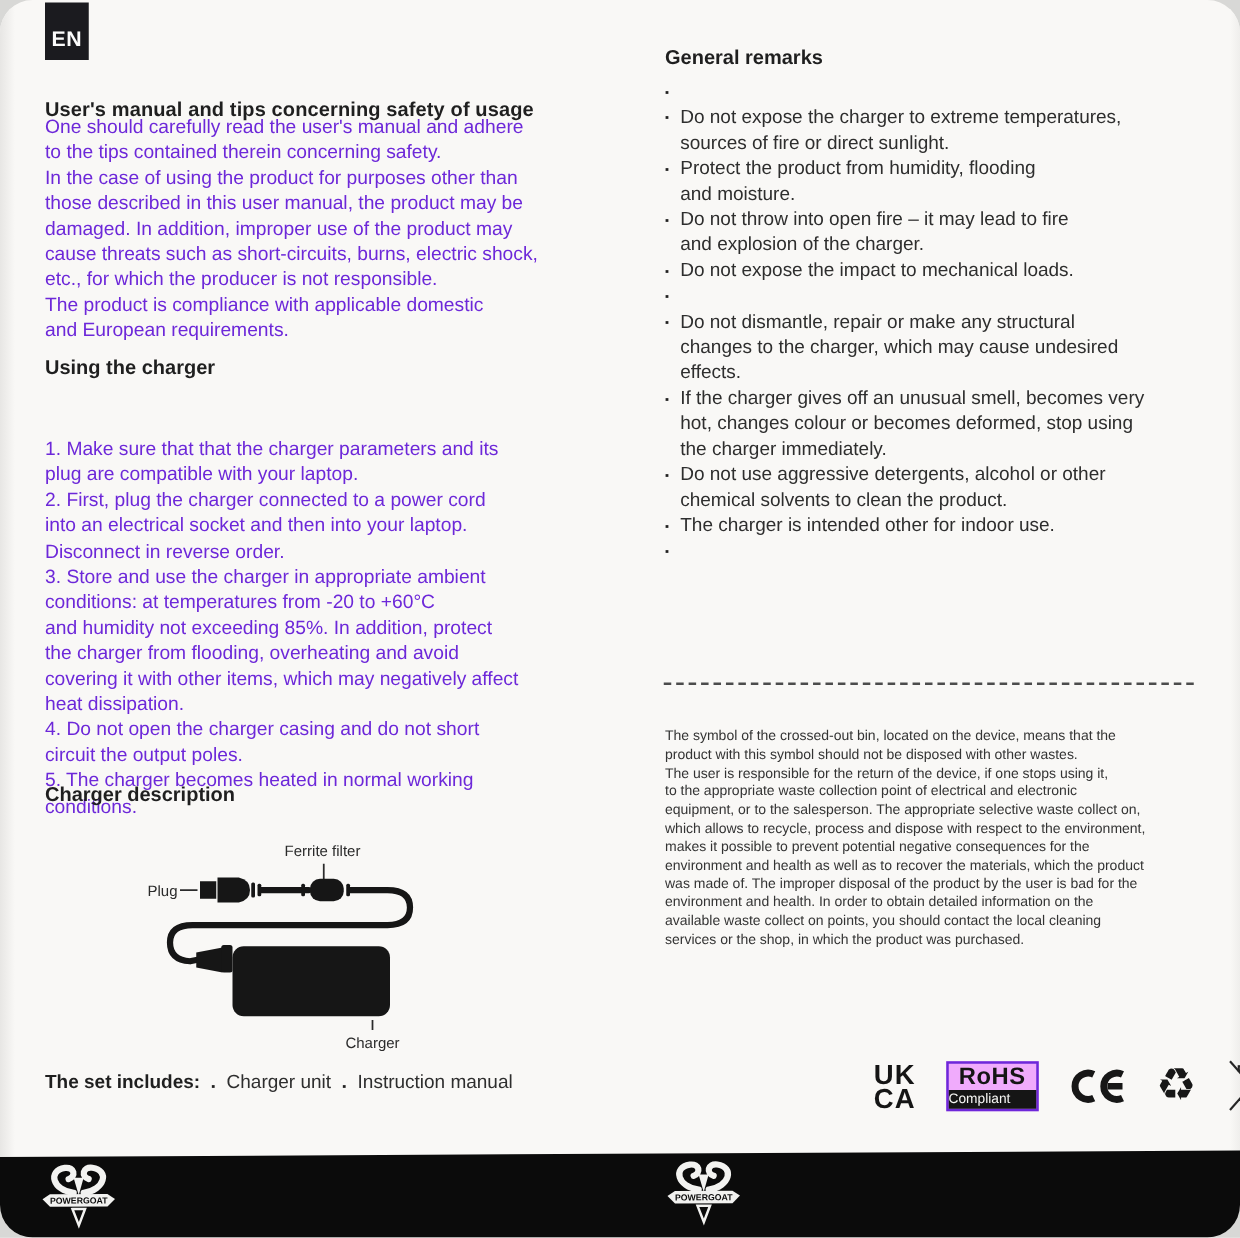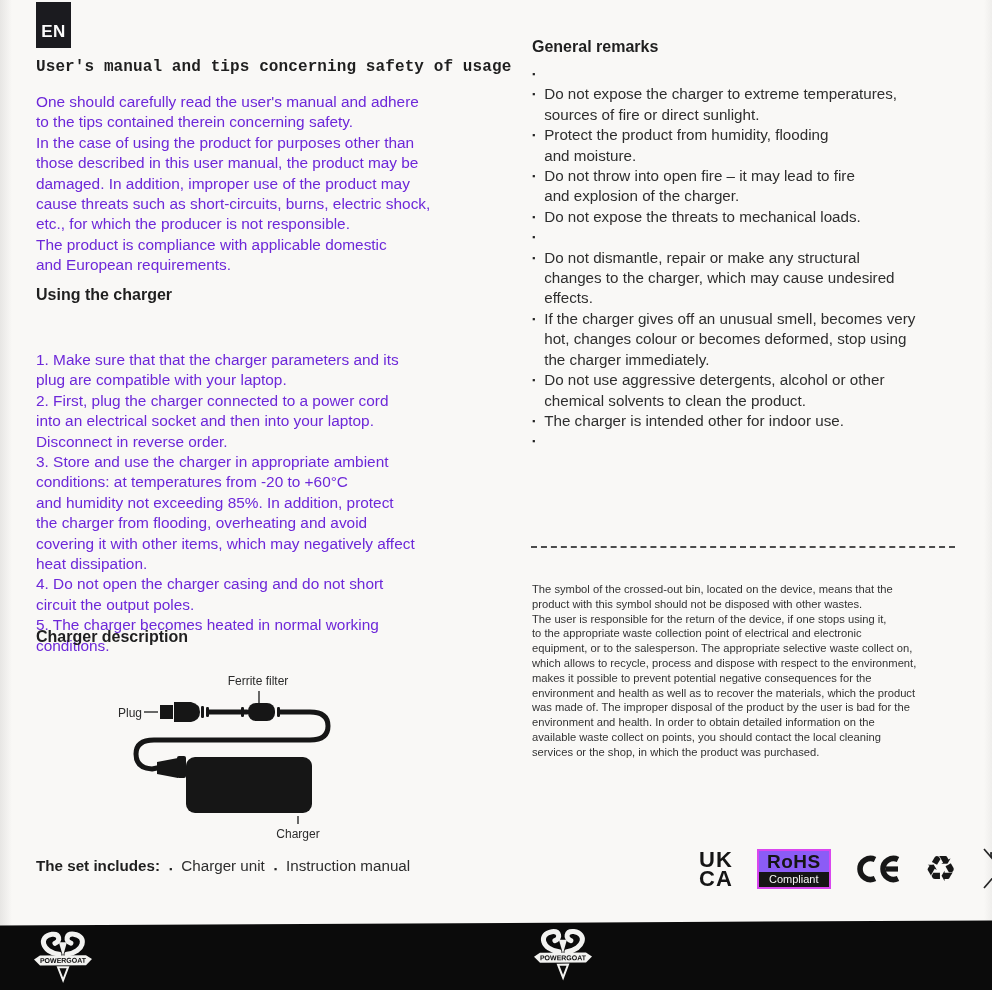--- a/index.html
+++ b/index.html
@@ -3,20 +3,21 @@
 <meta charset="utf-8">
 <style>
   html,body { margin:0; padding:0; background:#d8d8d6; }
   .page {
     position:relative; width:992px; height:990px;
     background:#f9f8f6;
     font-family:"Liberation Sans", sans-serif;
     color:#2e2e2e;
     overflow:hidden;
     margin:0 auto;
+    border-radius:26px;
   }
   .edge-left {
     position:absolute; left:0; top:0; width:12px; height:990px;
     background:linear-gradient(90deg,#e7e6e4 0%,#f9f8f6 100%);
   }
   .edge-right {
     position:absolute; right:0; top:0; width:8px; height:990px;
     background:linear-gradient(270deg,#efeeec 0%,#f9f8f6 100%);
   }
   .en-badge {
@@ -69,28 +70,28 @@
   .set-includes .bmark { line-height:inherit; }
   
   .marks {
     position:absolute; left:699px; top:845px; height:48px;
     display:flex; align-items:center; gap:24px;
   }
   .ukca {
     font-weight:bold; font-size:22px; line-height:19px; letter-spacing:1px;
     color:#151515; text-align:center;
   }
-  .rohs-box { border:2px solid #d946ef; width:70px; background:#8b5cf6; }
+  .rohs-box { border:2px solid #6d28d9; width:70px; background:#f0abfc; }
   .rohs-top {
     font-weight:bold; font-size:19px; line-height:21px; text-align:center;
     color:#151515; letter-spacing:0.5px;
   }
   .rohs-bottom {
     background:#151515; color:#f7f7f5; font-size:11px; line-height:15px;
-    text-align:center;
+    text-align:left;
   }
   .recycle {
     font-family:"DejaVu Sans", sans-serif; font-size:36px; line-height:1; color:#171717;
   }
   
   .footer-bar {
     position:absolute; left:-6px; top:923px; width:1004px; height:75px;
     background:#0b0b0b; transform:rotate(-0.3deg);
   }
   .goat-logo { position:absolute; top:3px; }
@@ -100,21 +101,21 @@
 </style>
 </head>
 <body>
 
 <div class="page">
   <div class="edge-left"></div>
   <div class="edge-right"></div>
 
   <div class="en-badge">EN</div>
 
-  <div class="h1" style="top:58px;font-family:Liberation Mono, monospace;">User's manual and tips concerning safety of usage</div>
+  <div class="h1" style="top:80px;">User's manual and tips concerning safety of usage</div>
 
   <div class="body-text pre" style="top:92px;">One should carefully read the user's manual and adhere
 to the tips contained therein concerning safety.
 In the case of using the product for purposes other than
 those described in this user manual, the product may be
 damaged. In addition, improper use of the product may
 cause threats such as short-circuits, burns, electric shock,
 etc., for which the producer is not responsible.
 The product is compliance with applicable domestic
 and European requirements.</div>
@@ -198,21 +199,21 @@
         <span class="pre">Protect the product from humidity, flooding
 and moisture.</span>
       </li>
     <li>
         <span class="bmark">▪</span>
         <span class="pre">Do not throw into open fire – it may lead to fire
 and explosion of the charger.</span>
       </li>
     <li>
         <span class="bmark">▪</span>
-        <span class="pre">Do not expose the threats to mechanical loads.</span>
+        <span class="pre">Do not expose the impact to mechanical loads.</span>
       </li>
     <li>
         <span class="bmark">▪</span>
       </li>
     <li>
         <span class="bmark">▪</span>
         <span class="pre">Do not dismantle, repair or make any structural
 changes to the charger, which may cause undesired
 effects.</span>
       </li>

